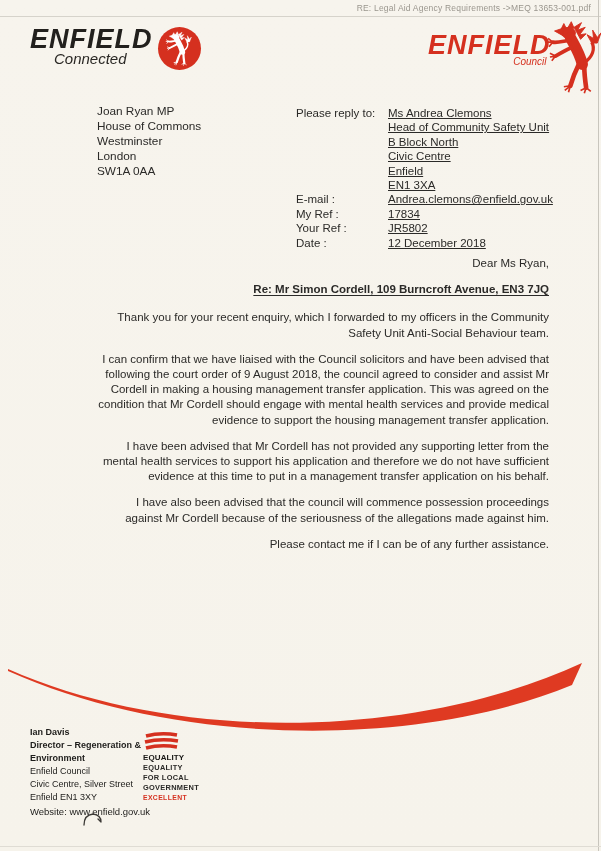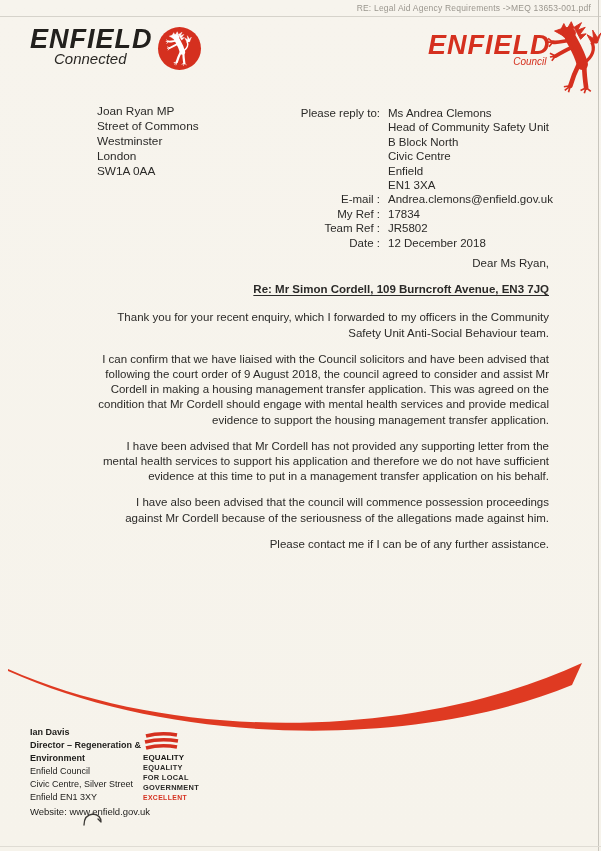--- a/index.html
+++ b/index.html
@@ -25,22 +25,22 @@
 
   .logo-council { position:absolute; left:428px; top:32px; display:flex; align-items:flex-start; }
   .logo-council .wordmark { font-weight:bold; font-style:italic; font-size:27px; letter-spacing:1px; color:var(--enfield-red,#d5301f); line-height:26px; }
   .logo-council .tagline  { font-style:italic; font-size:10px; color:var(--enfield-red,#d5301f); text-align:right; margin:-2px 4px 0 0; }
   .beast-red { color:var(--enfield-red,#d5301f); width:56px; height:78px; margin:-14px 0 0 -4px; }
 
   
   .recipient { position:absolute; left:97px; top:104px; font-size:11.8px; line-height:15px; }
   .replyto   { position:absolute; left:296px; top:106px; font-size:11.5px; line-height:14.4px; }
   .replyto .row { display:flex; }
-  .replyto .lbl { width:84px; text-align:right; margin-right:8px; flex:none; }
-  .replyto .val { text-align:left; }
+  .replyto .lbl { width:84px; text-align:left; margin-right:8px; flex:none; }
+  .replyto .val { text-align:left;text-decoration:underline; }
 
   
   .letter { position:absolute; left:97px; top:256px; width:452px; font-size:11.5px; line-height:15.2px; }
   .letter p { margin:0 0 11px 0;text-align:right; }
   .letter .subject { font-weight:bold; text-decoration:underline; text-decoration-thickness:1.4px; text-underline-offset:2px; margin-bottom:13px; }
 
   
   .swoosh { position:absolute; left:0; top:655px; width:601px; height:95px; }
 
   
@@ -105,21 +105,21 @@
       <div class="wordmark">ENFIELD</div>
       <div class="tagline">Council</div>
     </div>
     <svg class="beast-red" viewBox="0 0 60 84">
         <use href="#beast"></use>
       </svg>
   </div>
 
   <div class="recipient">
     <div>Joan Ryan MP</div>
-    <div>Street of Commons</div>
+    <div>House of Commons</div>
     <div>Westminster</div>
     <div>London</div>
     <div>SW1A 0AA</div>
   </div>
 
   <div class="replyto">
     <div class="row">
         <span class="lbl">Please reply to:</span>
         <span class="val">Ms Andrea Clemons</span>
       </div>
@@ -145,21 +145,21 @@
       </div>
     <div class="row">
         <span class="lbl">E-mail :</span>
         <span class="val">Andrea.clemons@enfield.gov.uk</span>
       </div>
     <div class="row">
         <span class="lbl">My Ref :</span>
         <span class="val">17834</span>
       </div>
     <div class="row">
-        <span class="lbl">Team Ref :</span>
+        <span class="lbl">Your Ref :</span>
         <span class="val">JR5802</span>
       </div>
     <div class="row">
         <span class="lbl">Date :</span>
         <span class="val">12 December 2018</span>
       </div>
   </div>
 
   <div class="letter">
     <p class="salutation">Dear Ms Ryan,</p>

